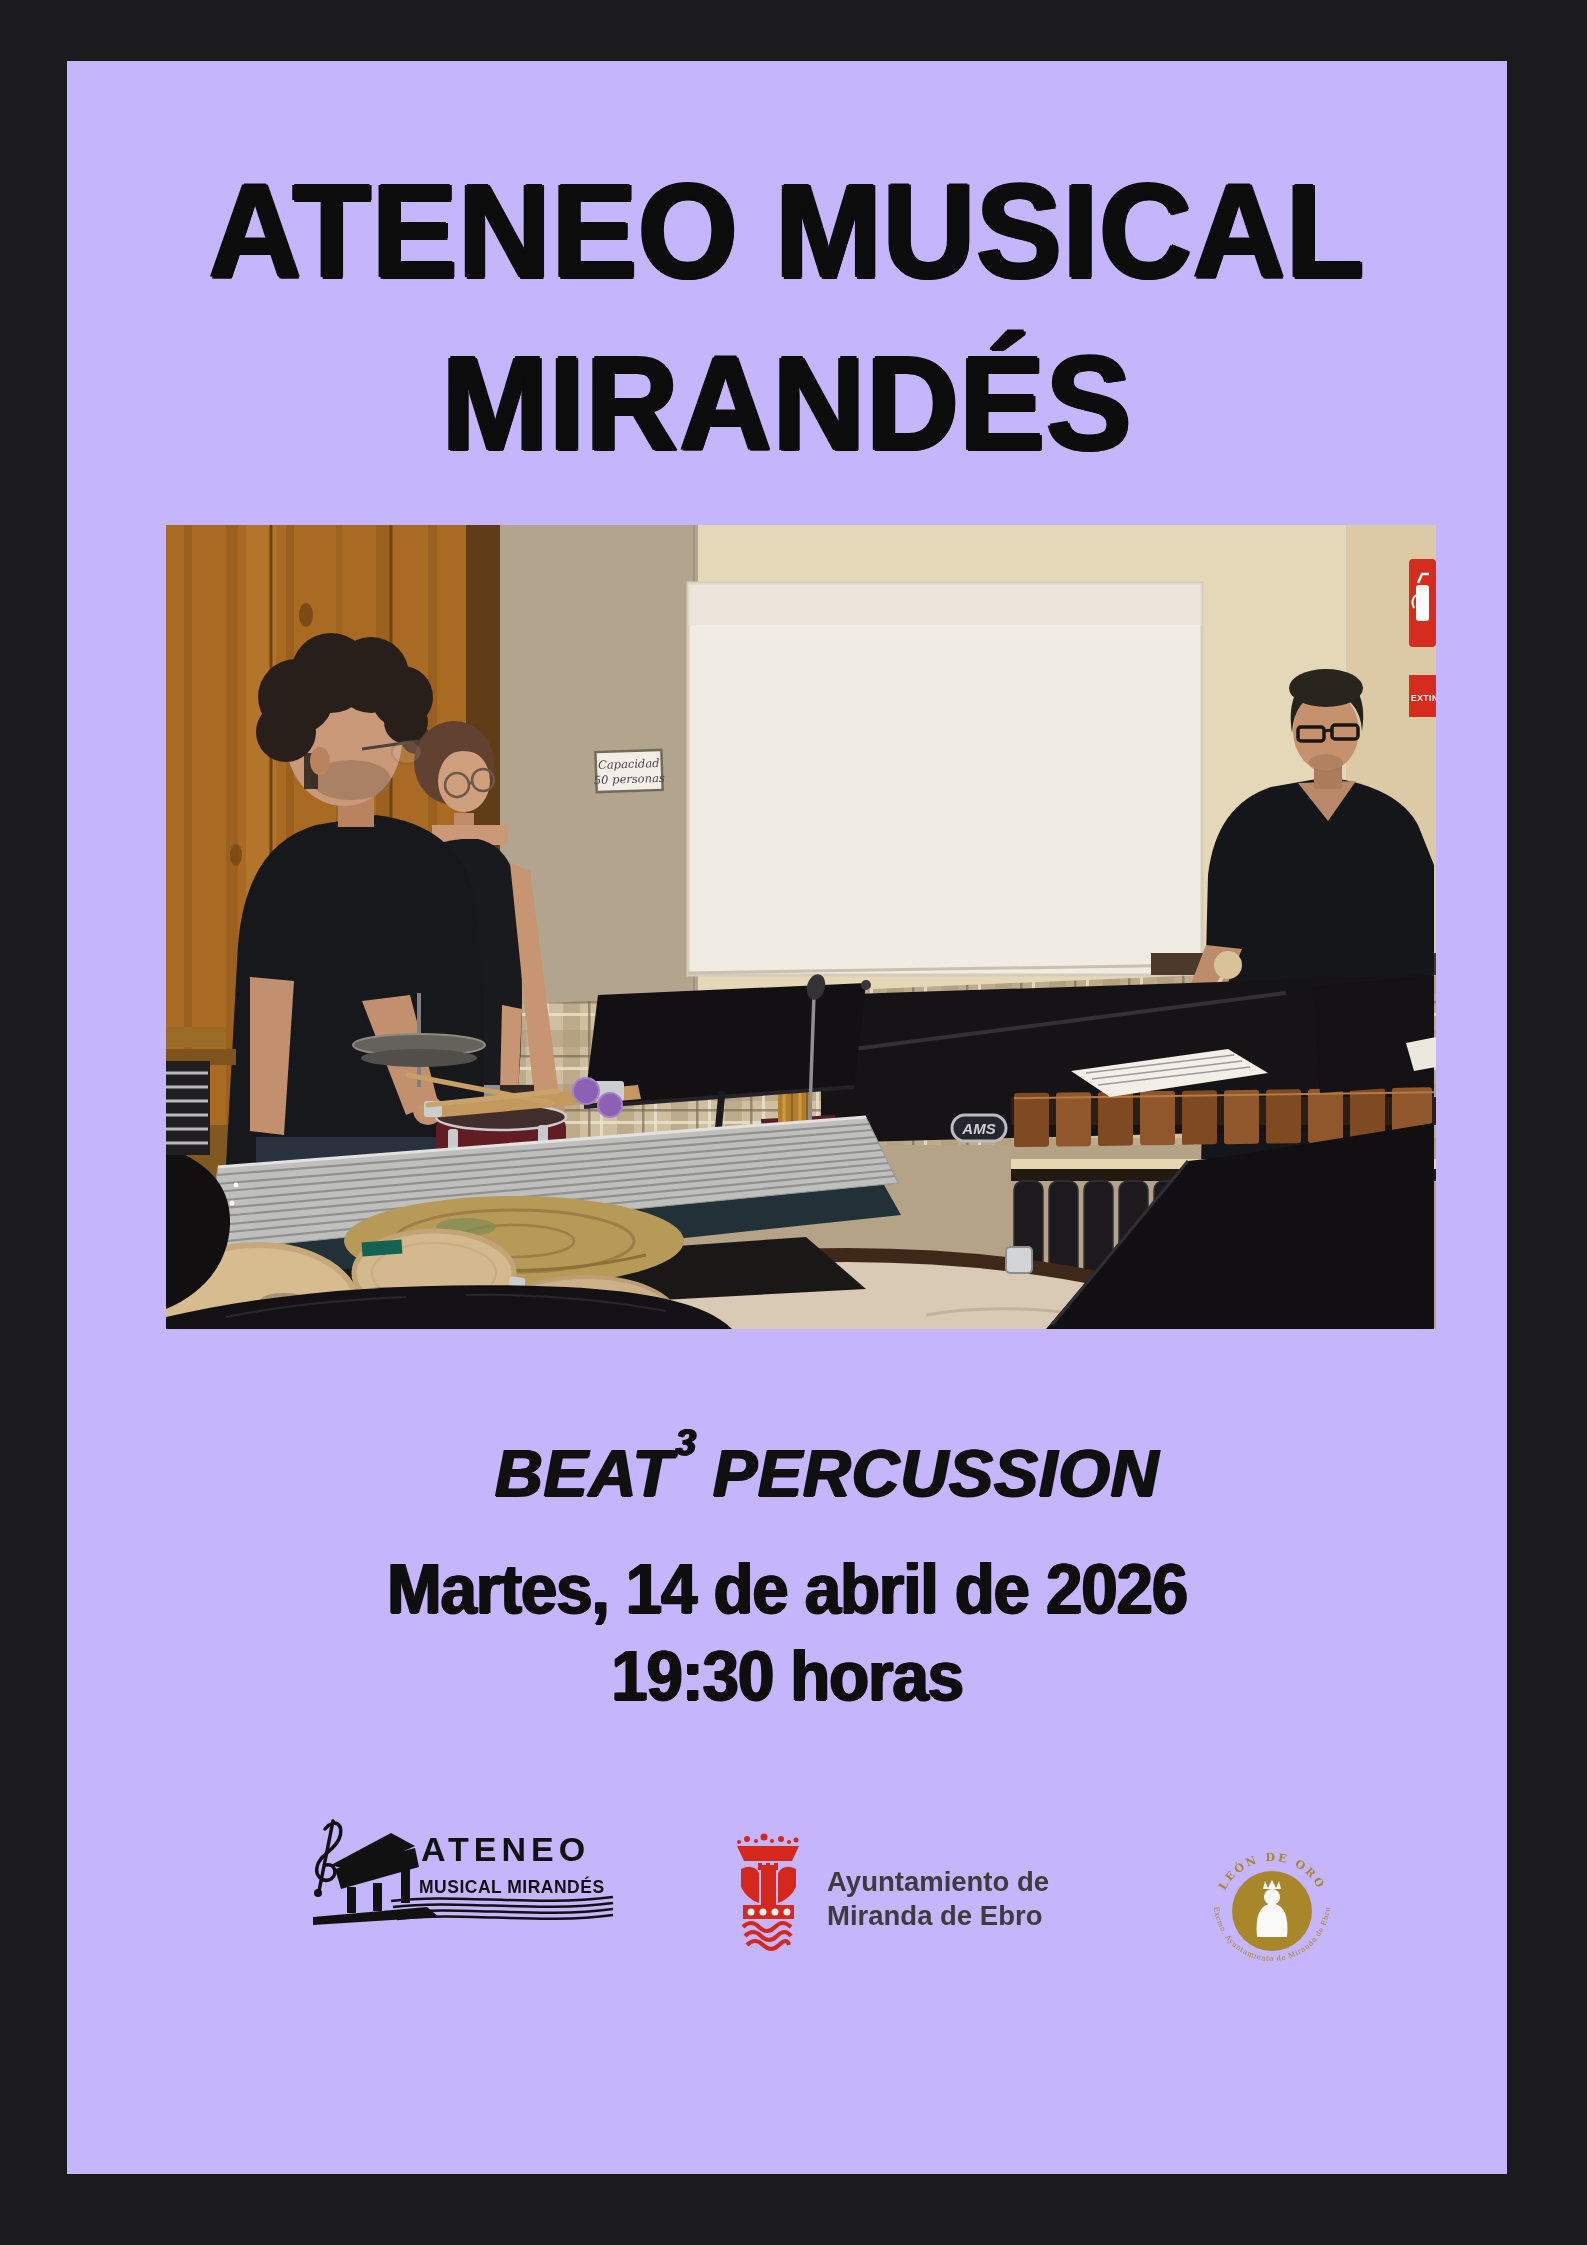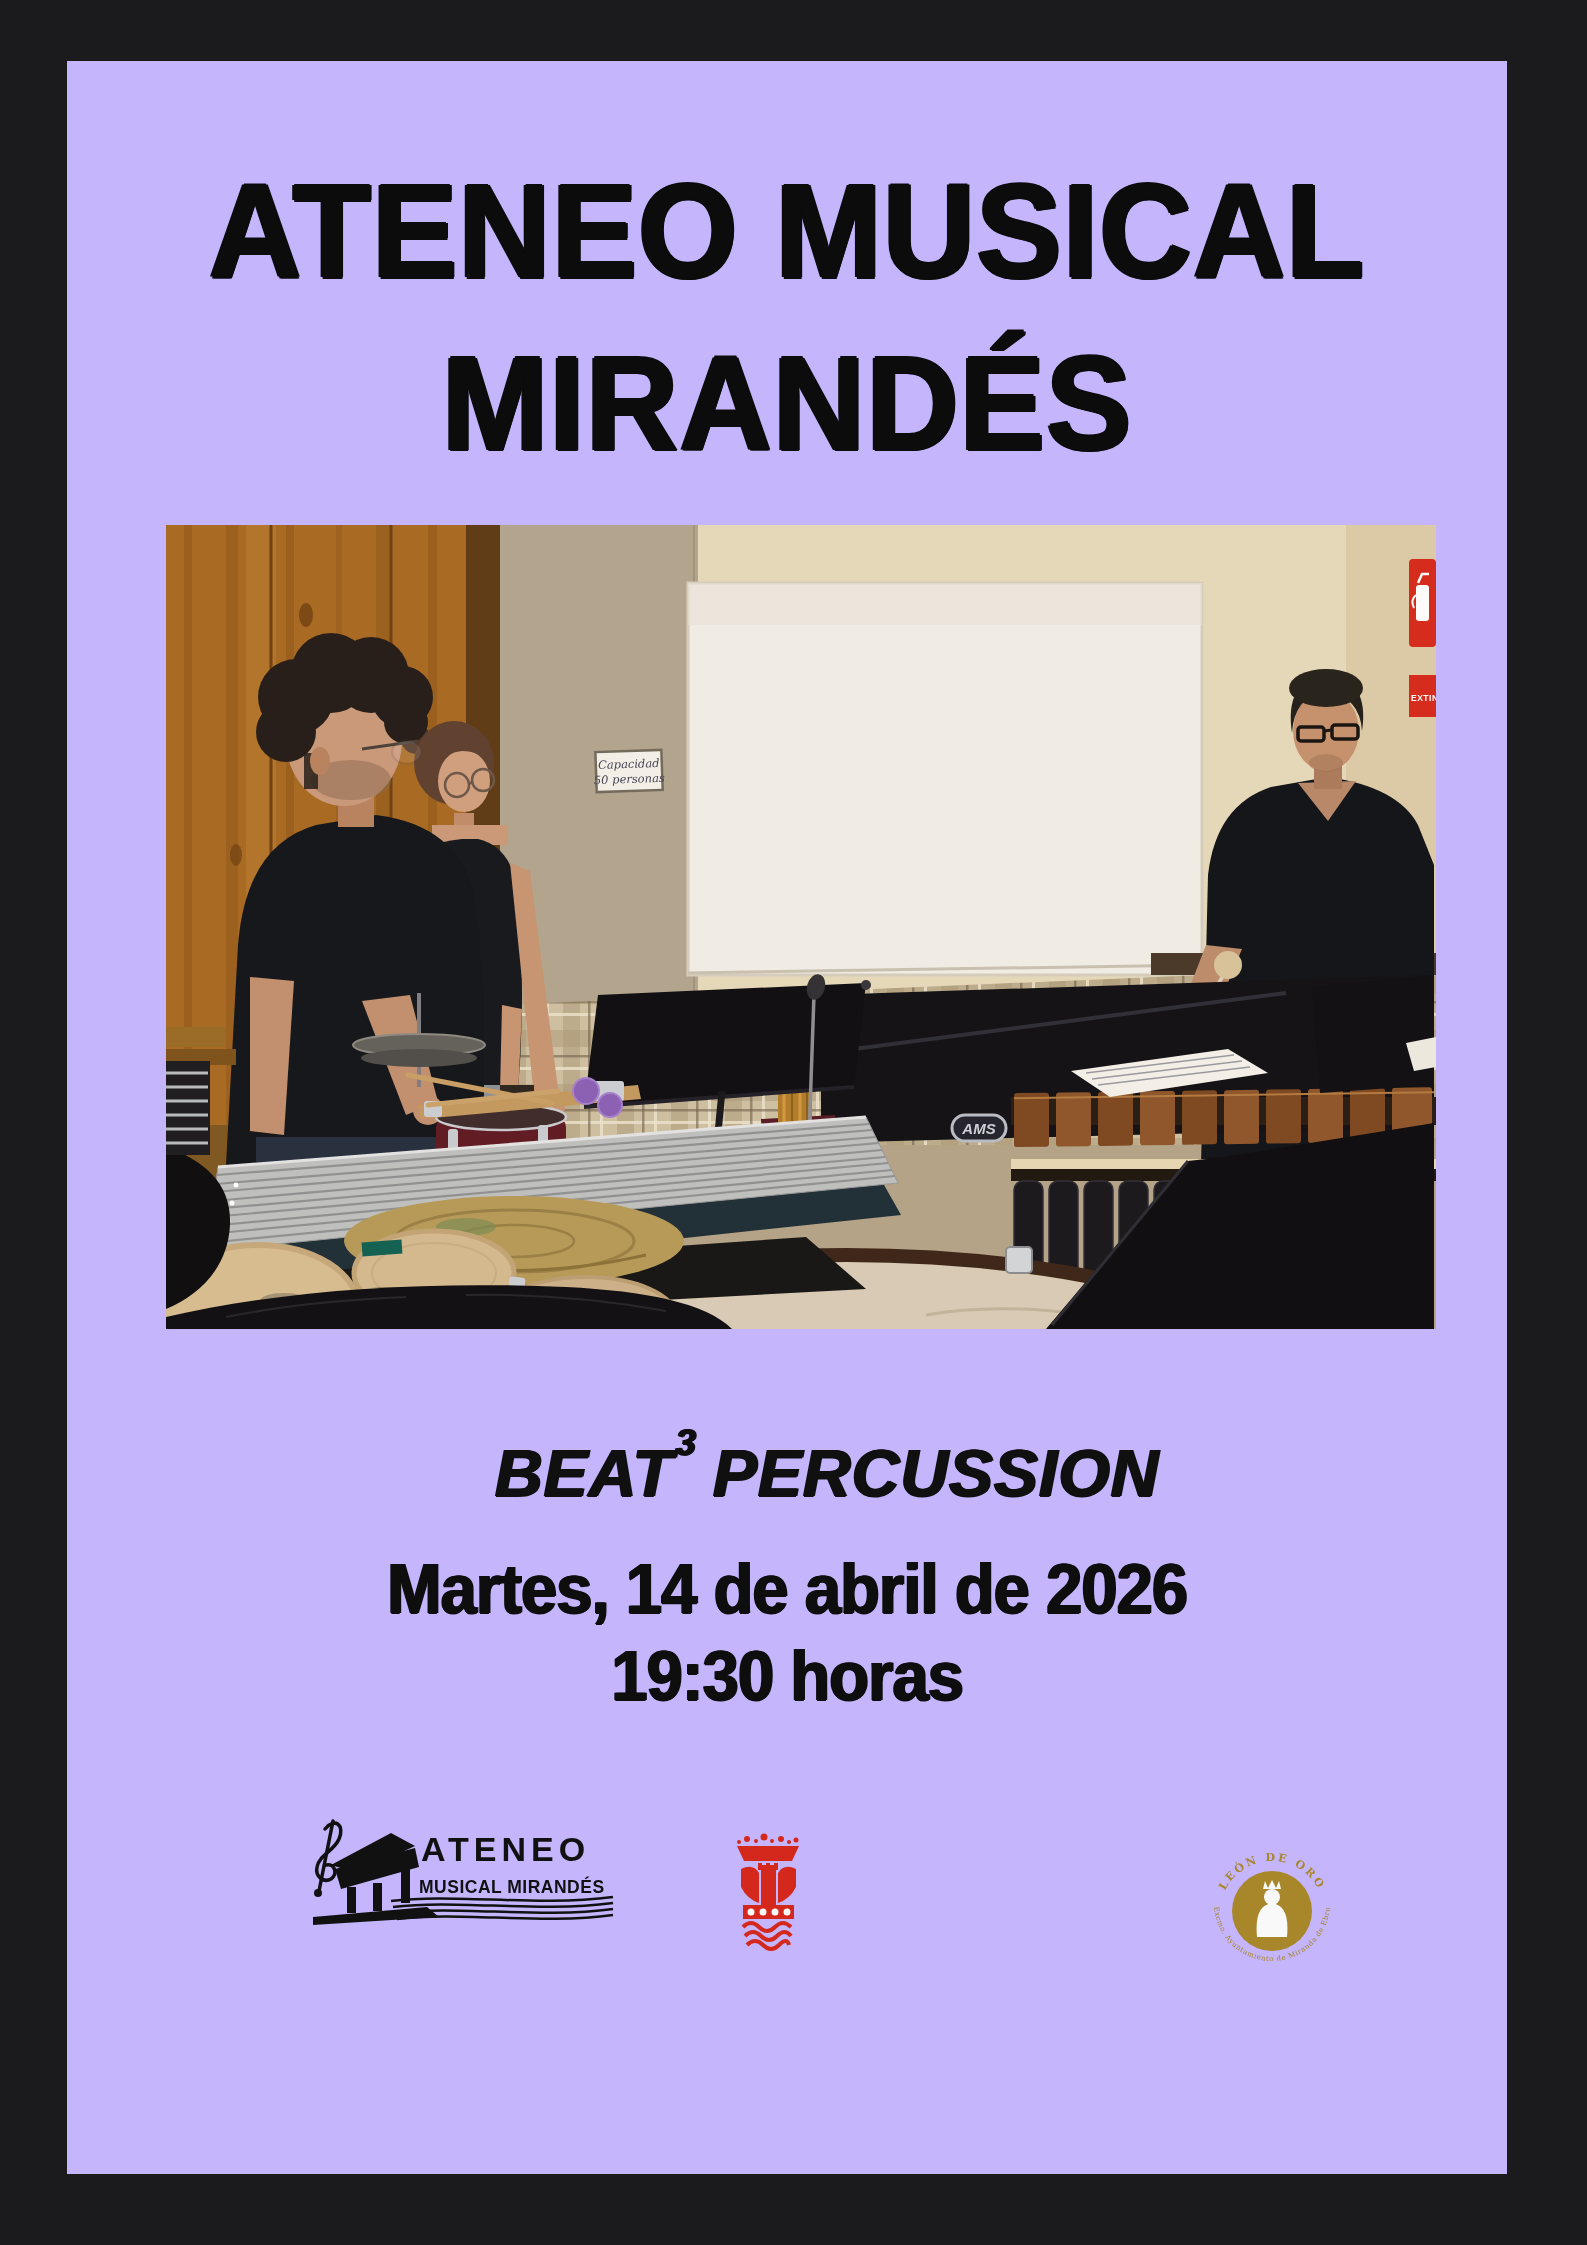--- a/index.html
+++ b/index.html
@@ -396,20 +396,24 @@
         <circle cx="18" cy="79" r="3.5" fill="#f9f9f9"></circle>
           <circle cx="30" cy="79" r="3.5" fill="#f9f9f9"></circle>
         <circle cx="42" cy="79" r="3.5" fill="#f9f9f9"></circle>
           <circle cx="54" cy="79" r="3.5" fill="#f9f9f9"></circle>
         <g fill="none" stroke="#d5281c" stroke-width="4">
           <path d="M10,94 q8,-8 16,0 t16,0 t16,0"></path>
           <path d="M12,103 q8,-8 16,0 t16,0 t14,0"></path>
           <path d="M14,112 q8,-8 16,0 t16,0 t10,0"></path>
         </g>
       </svg>
+      <div class="ayto-text">
+        <div>Ayuntamiento de</div>
+        <div>Miranda de Ebro</div>
+      </div>
     </div>
 
     <div class="logo-leon">
       <svg width="145" height="145" viewBox="-72 -72 145 145">
         <defs>
           <path id="arcTop" d="M -52,10 A 52 52 0 0 1 52,10" fill="none"></path>
           <path id="arcBot" d="M -58,0 A 58 58 0 0 0 58,0" fill="none"></path>
         </defs>
         <circle cx="0" cy="8" r="40" fill="#a8862a"></circle>
         <g fill="#f9f9f9">

